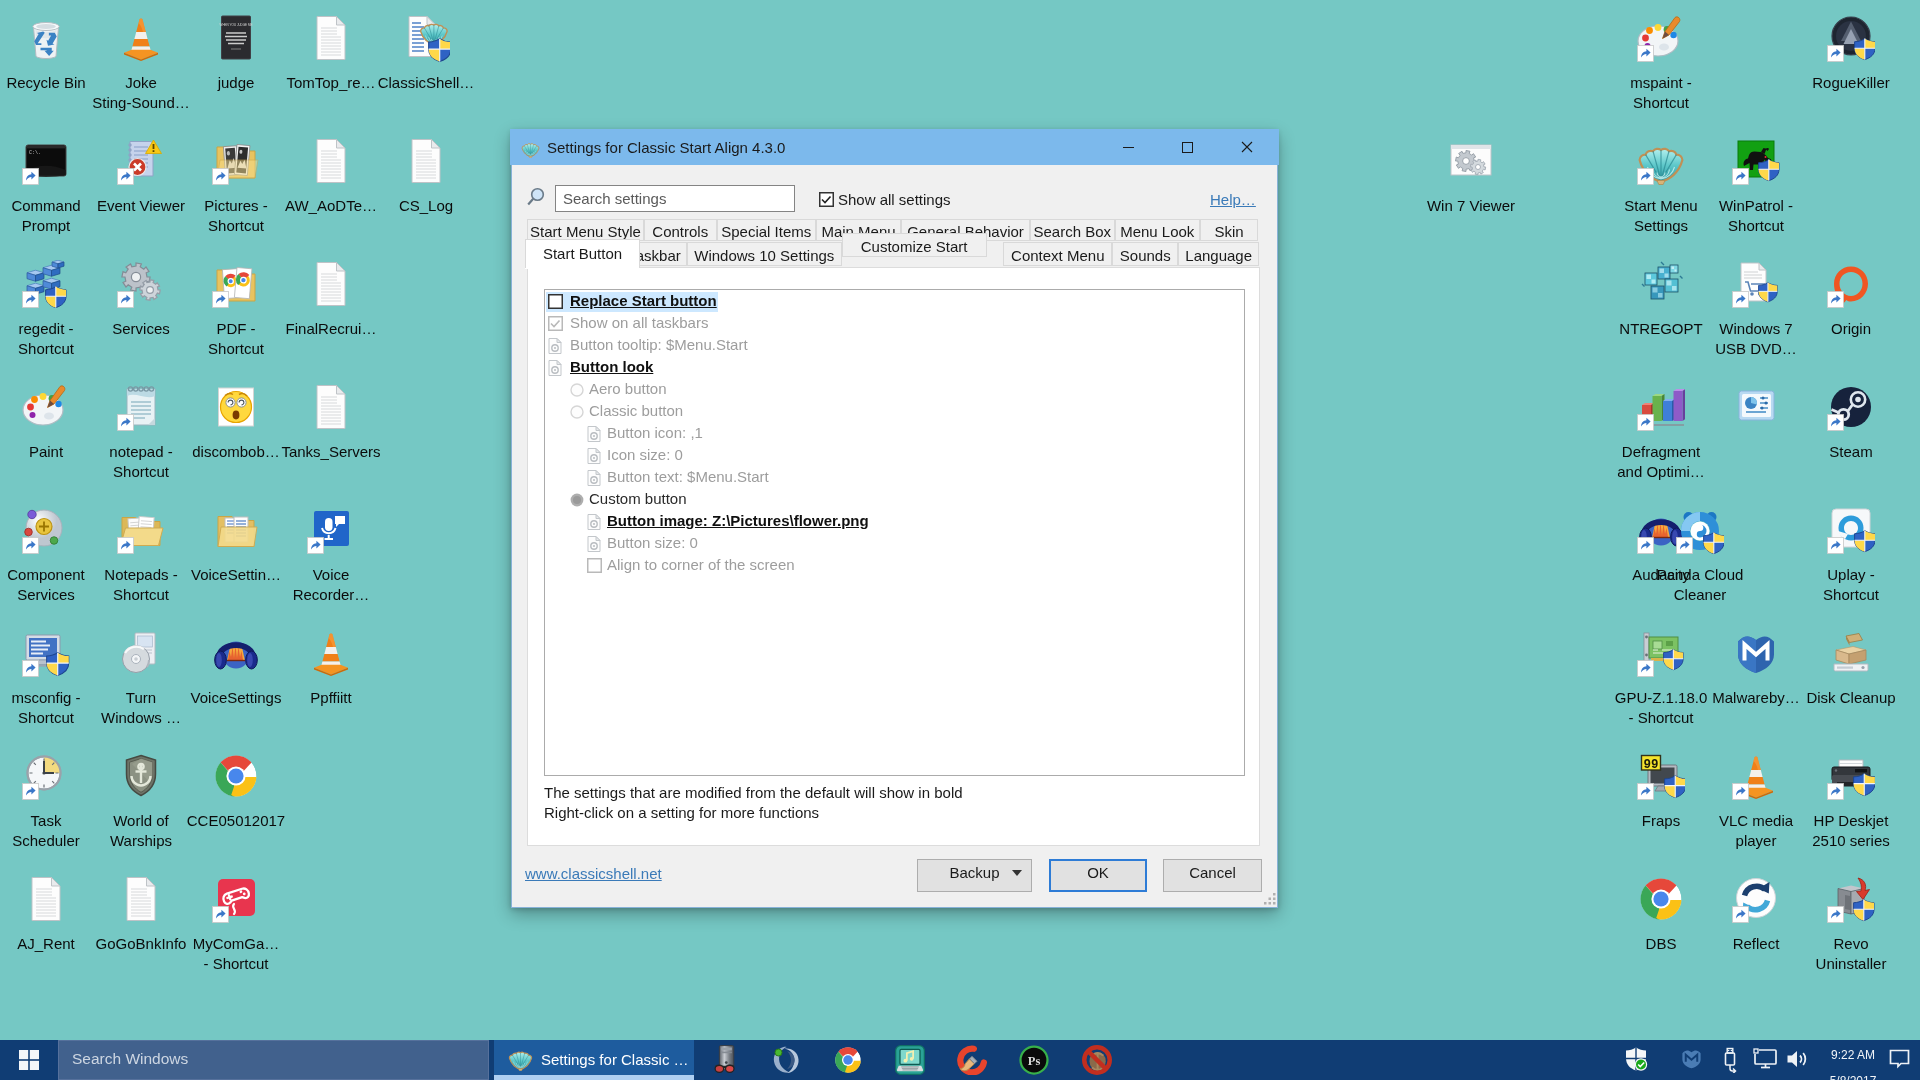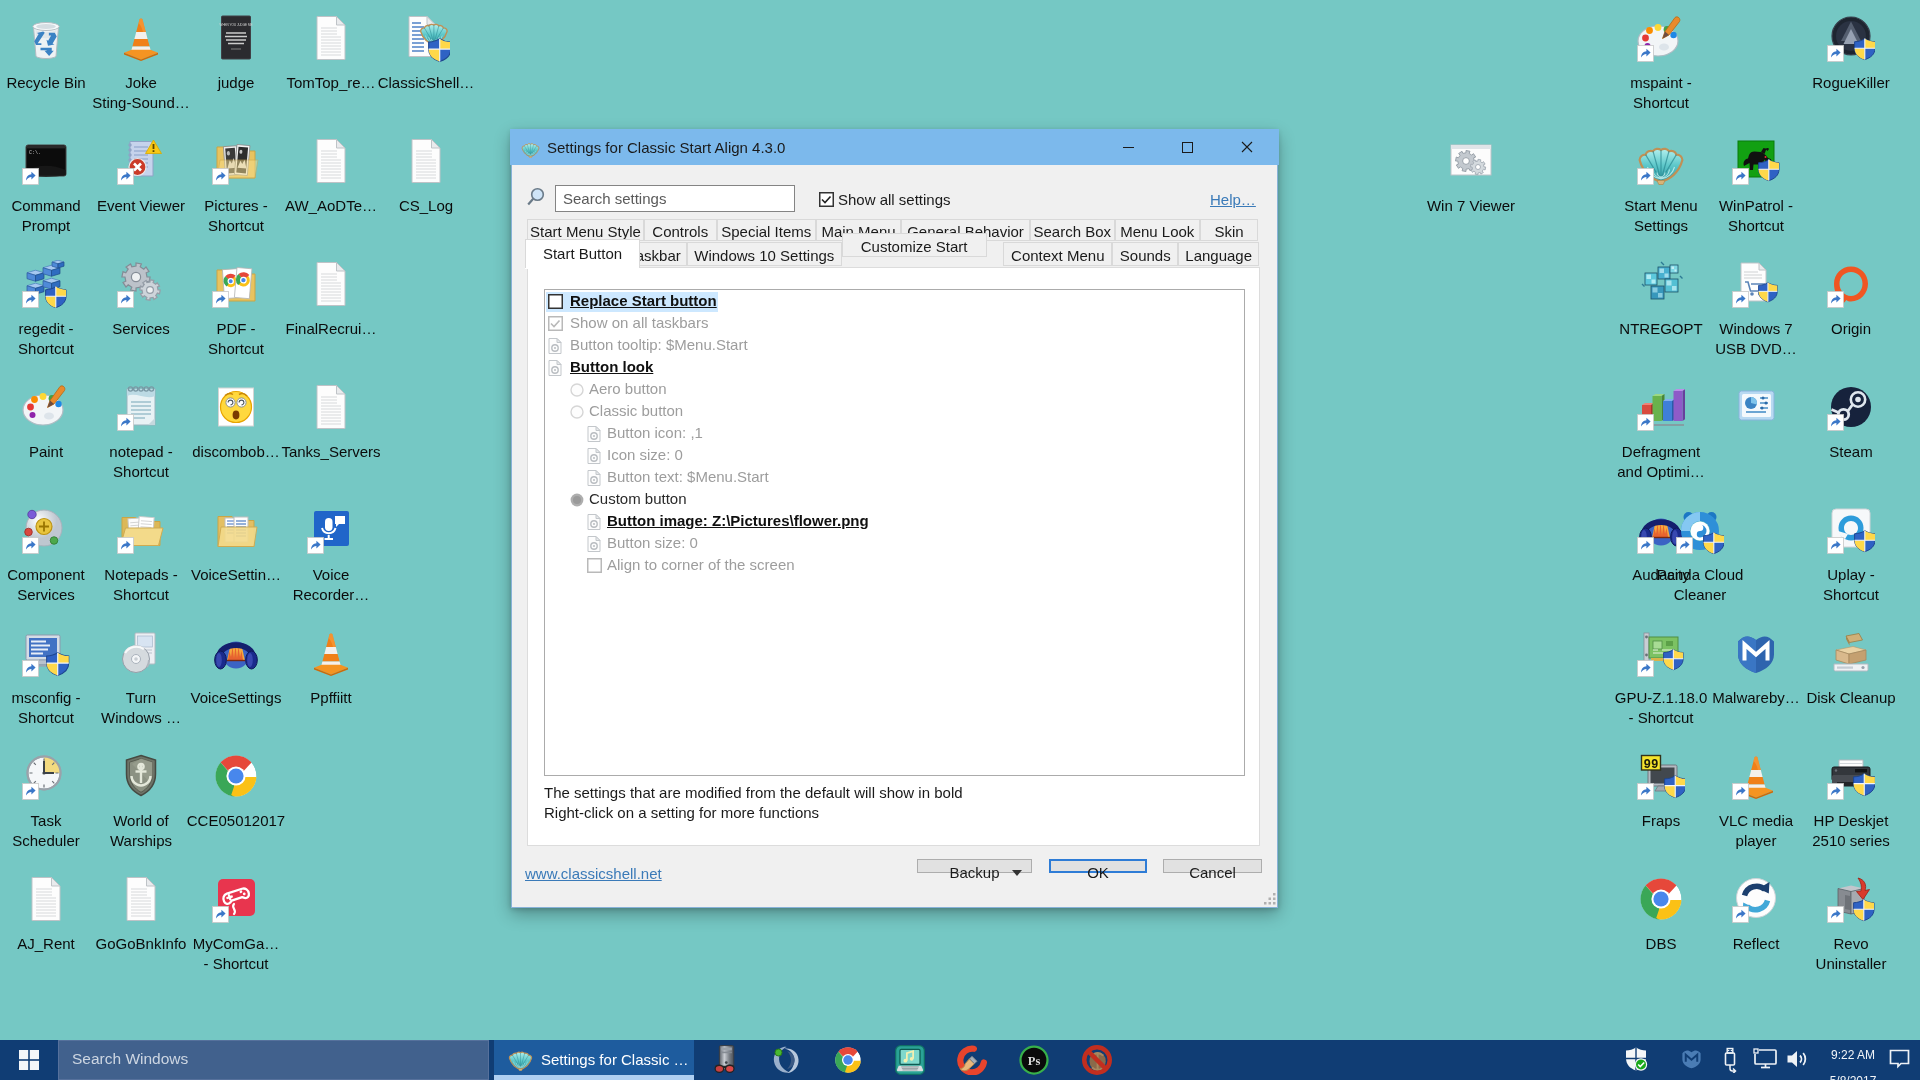--- a/index.html
+++ b/index.html
@@ -4,21 +4,21 @@
 body{background:#75c8c4;font-family:"Liberation Sans",sans-serif;position:relative;}
 .abs{position:absolute;}
 .ic{position:absolute;width:150px;text-align:center;}
 .icg{position:relative;width:48px;height:48px;margin:4px auto;}
 .ovl{position:absolute;}
 .lbl{margin-top:11px;font-size:15px;line-height:20px;color:#0b0b0b;}
 .it{position:absolute;font-size:15px;color:#9d9d9d;white-space:nowrap;}
 .it.b{font-weight:bold;text-decoration:underline;}
 .tab{position:absolute;background:#f0f0f0;border:1px solid #d9d9d9;box-sizing:border-box;text-align:center;font-size:15px;color:#1a1a1a;}
 .tab.active{background:#ffffff;border-bottom:none;z-index:2;}
-.btn{position:absolute;height:14px;background:#e1e1e1;border:1px solid #adadad;box-sizing:border-box;text-align:center;font-size:15px;color:#1a1a1a;line-height:25px;}
+.btn{position:absolute;height:33px;background:#e1e1e1;border:1px solid #adadad;box-sizing:border-box;text-align:center;font-size:15px;color:#1a1a1a;line-height:25px;}
 .dlg-shadow{position:absolute;left:511px;top:130px;width:767px;height:778px;box-shadow:0 6px 16px rgba(0,0,0,0.30), 0 1px 5px rgba(0,0,0,0.18);}
 </style></head>
 <body>
 <div class="ic" style="left:-29px;top:10px">
     <div class="icg"><svg width="48" height="48" viewBox="0 0 48 48">
 <path d="M11.5 13 H36.5 L34 42.5 C30 45.2 18 45.2 14 42.5 Z" fill="#eef2f4" stroke="#b2bcc2" stroke-width="1"></path>
 <path d="M13.5 16 C20 19 28 19 34.5 16 L34 22 C27 25 21 25 14 22 Z" fill="#dde4e8" opacity="0.8"></path>
 <ellipse cx="24" cy="12.5" rx="13.2" ry="4" fill="#f7fafb" stroke="#b6bfc5" stroke-width="1"></ellipse>
 <ellipse cx="24" cy="12.5" rx="9.8" ry="2.6" fill="#d4dde2"></ellipse>
 <g transform="translate(24,29.5) scale(1.25)" fill="#3b82c4">

